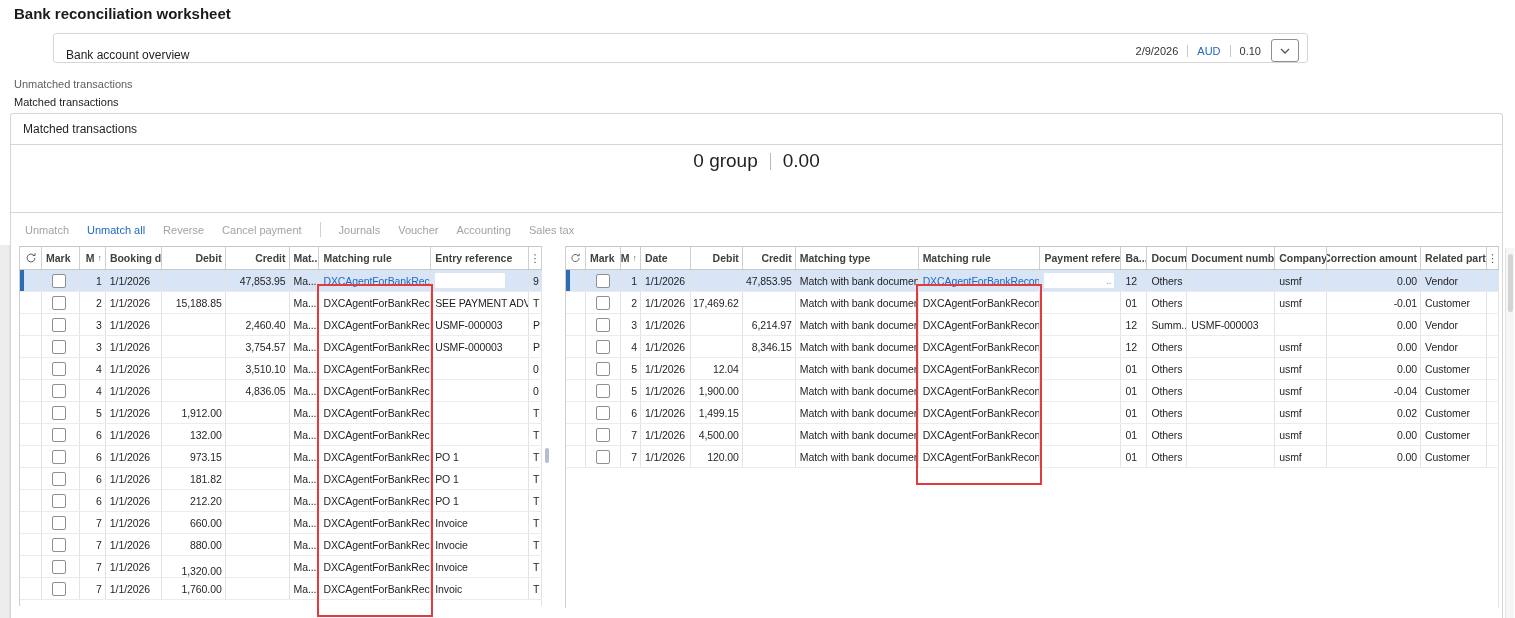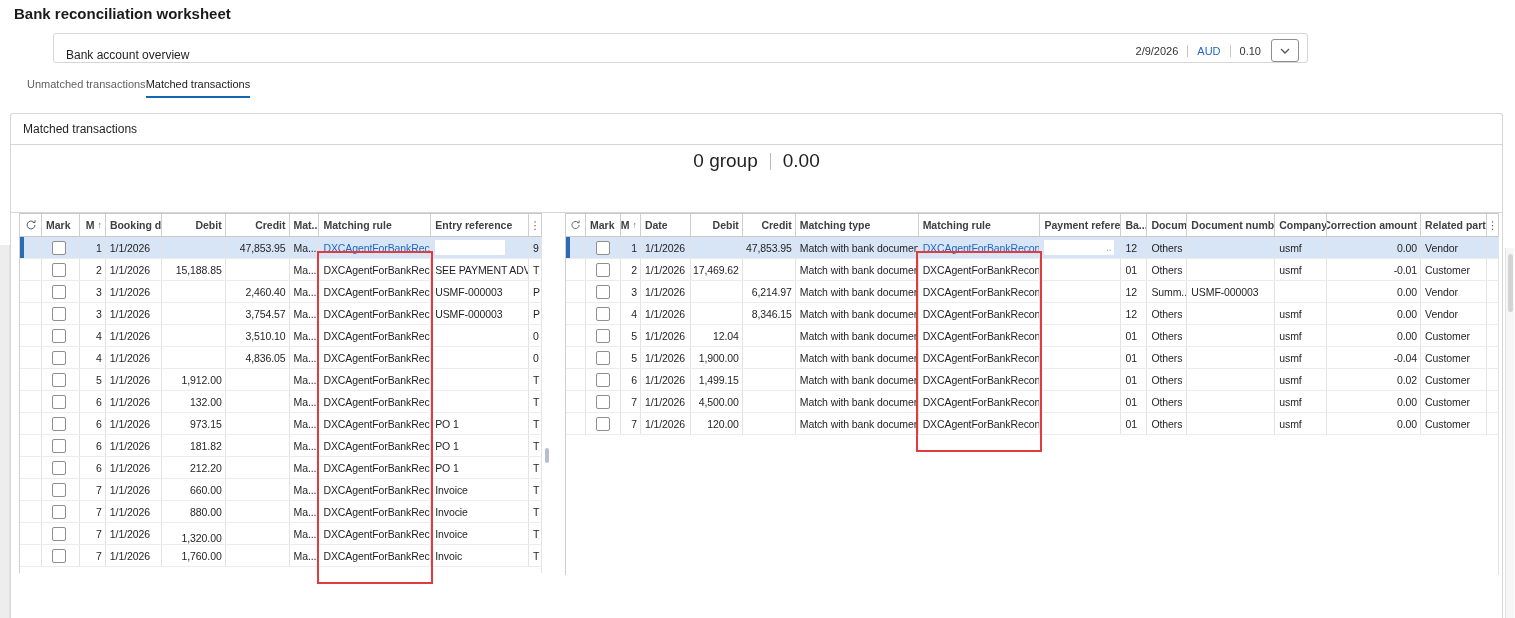--- a/index.html
+++ b/index.html
@@ -9,21 +9,21 @@
   
   .overview-panel{position:absolute;left:10px;top:33px;width:1255px;height:30px;border:1px solid #d6d6d6;
         border-radius:3px;display:flex;align-items:flex-end;justify-content:space-between;
         padding:0 8px 0 12px;box-sizing:border-box;font-size:12px;background:#fff;margin-left:43px;}
   .ov-right{display:flex;align-items:center;font-size:11px;color:#333;}
   .vsep{display:inline-block;width:1px;height:12px;background:#c6c6c6;margin:0 9px;}
   .link{color:var(--link);cursor:pointer;}
   .chev-btn{display:inline-flex;align-items:center;justify-content:center;width:26px;height:21px;
         border:1px solid #8f8f8f;border-radius:3px;margin-left:10px;background:#fff;cursor:pointer;}
   
-  .tabs{position:absolute;left:27px;top:78px;display:flex;font-size:11px;}
+  .tabs{position:absolute;left:14px;top:78px;display:flex;font-size:11px;flex-direction:column;}
   .tab{color:#5f5f5f;padding-bottom:6px;cursor:pointer;}
   .tab.active{color:#1b1b1b;font-weight:400;border-bottom:2px solid var(--accent);}
   
   .section{position:absolute;left:10px;top:113px;width:1493px;height:505px;border:1px solid #d6d6d6;
         border-bottom:none;border-radius:3px 3px 0 0;box-sizing:border-box;background:#fff;}
   .sec-header{height:30px;line-height:30px;padding-left:12px;font-size:12px;border-bottom:1px solid #d6d6d6;}
   .stats{height:62px;border-bottom:1px solid #d6d6d6;text-align:center;}
   .stats-label{font-size:10.5px;color:#2b2b2b;padding-top:9px;}
   .stats-value{font-size:19px;color:#1f1f1f;margin-top:5px;display:flex;align-items:center;justify-content:center;}
   .big-sep{display:inline-block;width:1px;height:17px;background:#b9b9b9;margin:0 12px;}
@@ -93,20 +93,31 @@
     <div class="sec-header">
       <span>Matched transactions</span>
     </div>
     <div class="stats">
       <div class="stats-value">
         <span>0 group</span>
         <span class="big-sep"></span>
         <span>0.00</span>
       </div>
     </div>
+    <div class="toolbar" id="toolbar">
+        <span class="tb-item">Unmatch</span>
+        <span class="tb-item enabled">Unmatch all</span>
+        <span class="tb-item">Reverse</span>
+        <span class="tb-item">Cancel payment</span>
+        <span class="tb-sep"></span>
+        <span class="tb-item">Journals</span>
+        <span class="tb-item">Voucher</span>
+        <span class="tb-item">Accounting</span>
+        <span class="tb-item">Sales tax</span>
+      </div>
     <div class="grid-area" id="grid-area">
         <div class="grid" id="g-left" style="width: 523px;">
           <div class="grid-table">
             <div class="hrow">
               <div class="hcell" style="width: 22px;">
                 <svg class="refresh-svg" viewBox="0 0 16 16">
                   <path d="M13.2 8a5.2 5.2 0 1 1-1.6-3.75" fill="none" stroke="#555" stroke-width="1.3"></path>
                   <path d="M13.4 1.6v3.1h-3.1" fill="none" stroke="#555" stroke-width="1.3"></path>
                 </svg>
               </div>

